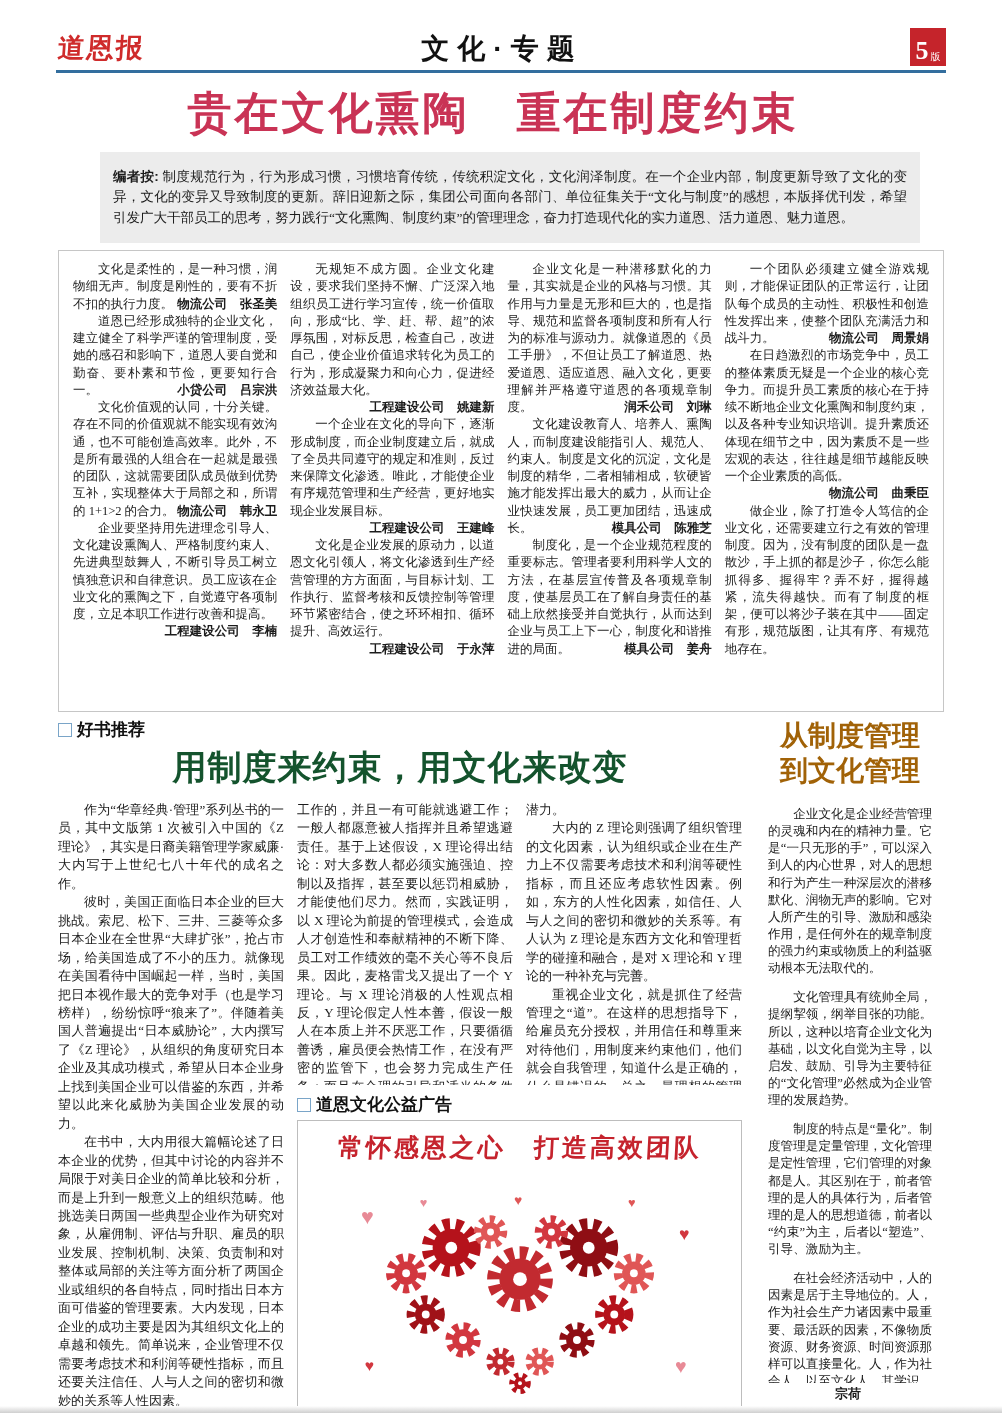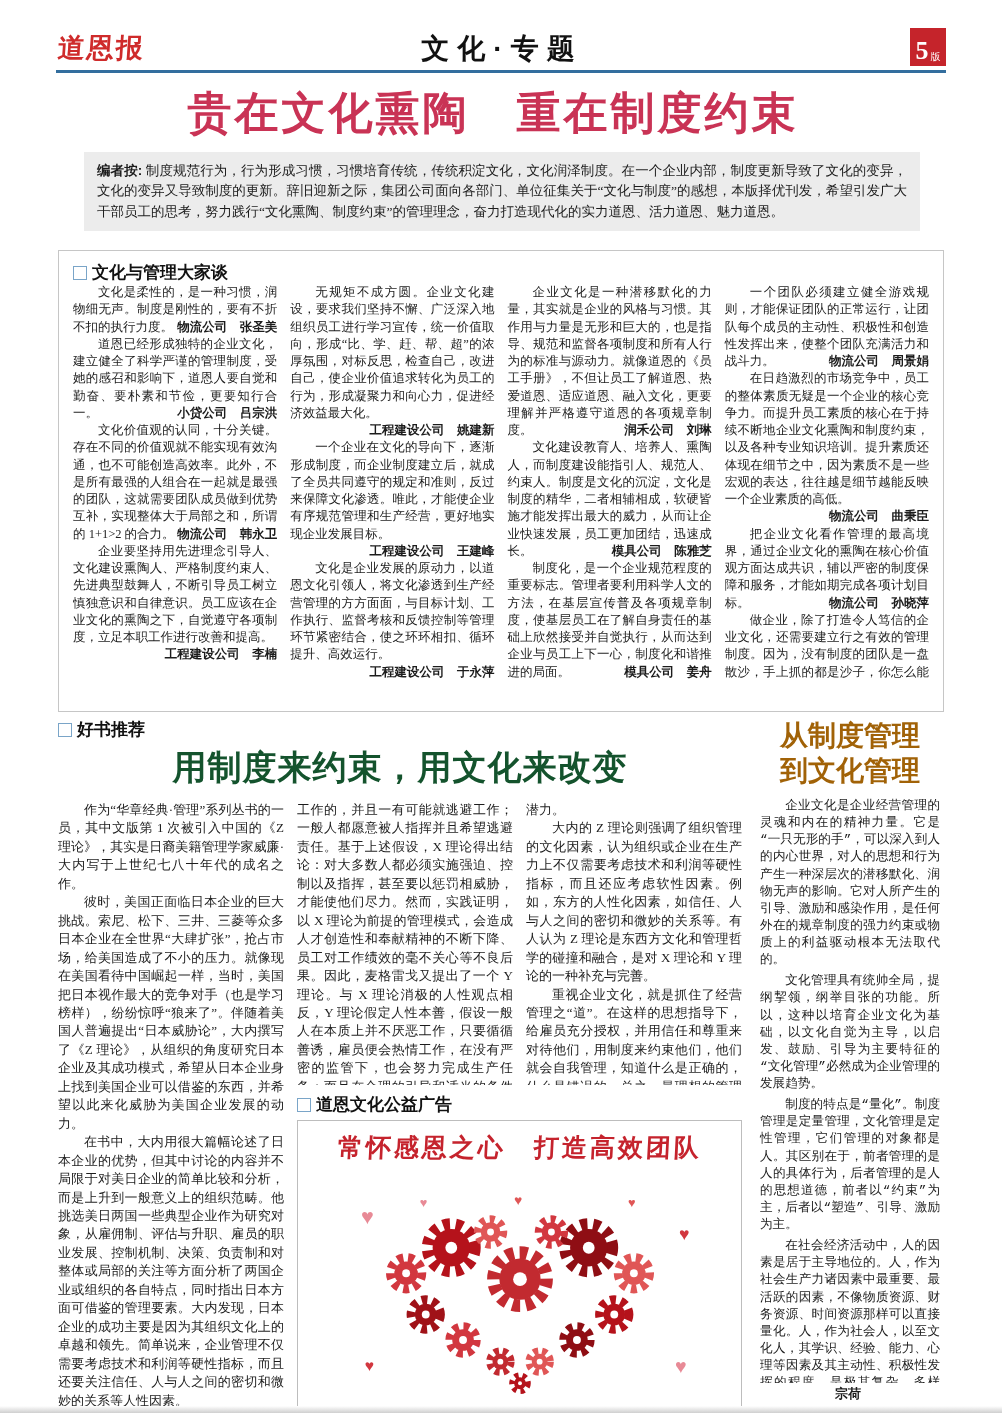--- a/index.html
+++ b/index.html
@@ -16,22 +16,22 @@
   .page-num{position:absolute;right:0;top:2px;width:36px;height:38px;background:#c5242b;
             color:#fff;display:flex;align-items:flex-end;justify-content:center;padding-bottom:2px;box-sizing:border-box;}
   .page-num .num{font-size:26px;font-weight:bold;line-height:1;font-family:"Liberation Serif",serif;}
   .page-num .suf{font-size:10px;margin-left:2px;line-height:1.4;}
   .header-rule{position:absolute;top:70px;left:56px;right:56px;height:3px;background:#336e9e;}
   
   .main-headline{position:absolute;top:84px;left:0;right:16px;margin:0;text-align:center;
                  font-family:"Liberation Sans",sans-serif;font-weight:bold;
                  font-size:44px;letter-spacing:3px;color:#c93355;}
   
-  .editor-note{position:absolute;top:152px;left:84px;right:82px;background:#ececec;
-               padding:9px 13px;box-sizing:border-box;font-size:13.5px;line-height:1.5;
+  .editor-note{position:absolute;top:152px;left:100px;right:82px;background:#ececec;
+               padding:15px 13px;box-sizing:border-box;font-size:13.5px;line-height:1.5;
                text-align:justify;}
   .editor-note b{font-family:"Liberation Sans",sans-serif;}
   
   .forum{position:absolute;top:250px;left:58px;right:58px;height:462px;border:1px solid #c6c6c6;
          box-sizing:border-box;padding:10px 14px 8px 14px;}
   .sec-title{font-family:"Liberation Sans",sans-serif;font-weight:bold;font-size:17px;
              display:flex;align-items:center;gap:5px;color:#111;}
   .sq{display:inline-block;width:12px;height:12px;border:1px solid #7aa5c8;background:#fff;}
   .forum-cols{height:402px;column-count:4;column-gap:13px;column-fill:auto;
               overflow:hidden;font-size:12.5px;line-height:1.38;text-align:justify;}
@@ -55,21 +55,21 @@
   .ad-box{margin-top:4px;flex:1;border:1px solid #bdbdbd;box-sizing:border-box;
           display:flex;flex-direction:column;align-items:center;overflow:hidden;background:#fff;}
   .ad-slogan{margin-top:10px;font-size:25px;font-weight:bold;color:#c5232d;
              letter-spacing:3px;font-family:"Liberation Serif",serif;transform:skewX(-3deg);}
   .ad-art{flex:1;width:100%;display:flex;align-items:center;justify-content:center;}
   
   .essay{flex:1;min-width:0;display:flex;flex-direction:column;}
   .essay-title{margin:0 0 6px 0;text-align:center;font-family:"Liberation Sans",sans-serif;
                font-weight:bold;font-size:28px;line-height:1.25;color:#a16207;}
   .essay-body{flex:1;overflow:hidden;font-size:12.6px;line-height:1.36;text-align:justify;}
-  .epara{margin:4px;text-indent:2em;font-family:Liberation Mono, monospace;}
+  .epara{margin:12px;text-indent:2em;}
   .essay-byline{text-align:center;font-weight:bold;font-family:"Liberation Sans",sans-serif;
                 font-size:13px;padding:2px 4px 0 0;}
   .bottom-edge{position:absolute;left:0;right:0;bottom:0;height:7px;
                background:linear-gradient(#ffffff,#cfcfcf);}
 </style>
 </head>
 <body>
 
 <div class="page">
 
@@ -84,24 +84,20 @@
   <div class="header-rule"></div>
 
   <h1 class="main-headline">贵在文化熏陶　重在制度约束</h1>
 
   <div class="editor-note">
     <b>编者按:</b>
     <span>制度规范行为，行为形成习惯，习惯培育传统，传统积淀文化，文化润泽制度。在一个企业内部，制度更新导致了文化的变异，文化的变异又导致制度的更新。辞旧迎新之际，集团公司面向各部门、单位征集关于“文化与制度”的感想，本版择优刊发，希望引发广大干部员工的思考，努力践行“文化熏陶、制度约束”的管理理念，奋力打造现代化的实力道恩、活力道恩、魅力道恩。</span>
   </div>
 
   <section class="forum">
-    <div class="sec-title">
-      <span class="sq"></span>
-      <span>文化与管理大家谈</span>
-    </div>
     <div class="forum-cols">
   <p class="entry"><span class="t">文化是柔性的，是一种习惯，润物细无声。制度是刚性的，要有不折不扣的执行力度。</span><span class="by">物流公司　张圣美</span></p>
 
   <p class="entry"><span class="t">道恩已经形成独特的企业文化，建立健全了科学严谨的管理制度，受她的感召和影响下，道恩人要自觉和勤奋、要朴素和节俭，更要知行合一。</span><span class="by">小贷公司　吕宗洪</span></p>
 
   <p class="entry"><span class="t">文化价值观的认同，十分关键。存在不同的价值观就不能实现有效沟通，也不可能创造高效率。此外，不是所有最强的人组合在一起就是最强的团队，这就需要团队成员做到优势互补，实现整体大于局部之和，所谓的 1+1&gt;2 的合力。</span><span class="by">物流公司　韩永卫</span></p>
 
   <p class="entry"><span class="t">企业要坚持用先进理念引导人、文化建设熏陶人、严格制度约束人、先进典型鼓舞人，不断引导员工树立慎独意识和自律意识。员工应该在企业文化的熏陶之下，自觉遵守各项制度，立足本职工作进行改善和提高。</span><span class="by">工程建设公司　李楠</span></p>
 
   <p class="entry"><span class="t">无规矩不成方圆。企业文化建设，要求我们坚持不懈、广泛深入地组织员工进行学习宣传，统一价值取向，形成“比、学、赶、帮、超”的浓厚氛围，对标反思，检查自己，改进自己，使企业价值追求转化为员工的行为，形成凝聚力和向心力，促进经济效益最大化。</span><span class="by">工程建设公司　姚建新</span></p>
@@ -113,21 +109,20 @@
   <p class="entry"><span class="t">企业文化是一种潜移默化的力量，其实就是企业的风格与习惯。其作用与力量是无形和巨大的，也是指导、规范和监督各项制度和所有人行为的标准与源动力。就像道恩的《员工手册》，不但让员工了解道恩、热爱道恩、适应道恩、融入文化，更要理解并严格遵守道恩的各项规章制度。</span><span class="by">润禾公司　刘琳</span></p>
 
   <p class="entry"><span class="t">文化建设教育人、培养人、熏陶人，而制度建设能指引人、规范人、约束人。制度是文化的沉淀，文化是制度的精华，二者相辅相成，软硬皆施才能发挥出最大的威力，从而让企业快速发展，员工更加团结，迅速成长。</span><span class="by">模具公司　陈雅芝</span></p>
 
   <p class="entry"><span class="t">制度化，是一个企业规范程度的重要标志。管理者要利用科学人文的方法，在基层宣传普及各项规章制度，使基层员工在了解自身责任的基础上欣然接受并自觉执行，从而达到企业与员工上下一心，制度化和谐推进的局面。</span><span class="by">模具公司　姜舟</span></p>
 
   <p class="entry"><span class="t">一个团队必须建立健全游戏规则，才能保证团队的正常运行，让团队每个成员的主动性、积极性和创造性发挥出来，使整个团队充满活力和战斗力。</span><span class="by">物流公司　周景娟</span></p>
 
   <p class="entry"><span class="t">在日趋激烈的市场竞争中，员工的整体素质无疑是一个企业的核心竞争力。而提升员工素质的核心在于持续不断地企业文化熏陶和制度约束，以及各种专业知识培训。提升素质还体现在细节之中，因为素质不是一些宏观的表达，往往越是细节越能反映一个企业素质的高低。</span><span class="by">物流公司　曲秉臣</span></p>
 
-  <p class="entry"><span class="t">把企业文化看作管理的最高境界，通过企业文化的熏陶在核心价值观方面达成共识，辅以严密的制度保障和服务，才能如期完成各项计划目标。</span><span class="by">物流公司　孙晓萍</span></p>
 
   <p class="entry"><span class="t">做企业，除了打造令人笃信的企业文化，还需要建立行之有效的管理制度。因为，没有制度的团队是一盘散沙，手上抓的都是沙子，你怎么能抓得多、握得牢？弄不好，握得越紧，流失得越快。而有了制度的框架，便可以将沙子装在其中——固定有形，规范版图，让其有序、有规范地存在。</span></p>
 
 </div>
   </section>
 
   <section class="lower">
     <div class="lower-left">
       <div class="sec-title">
         <span class="sq"></span>

